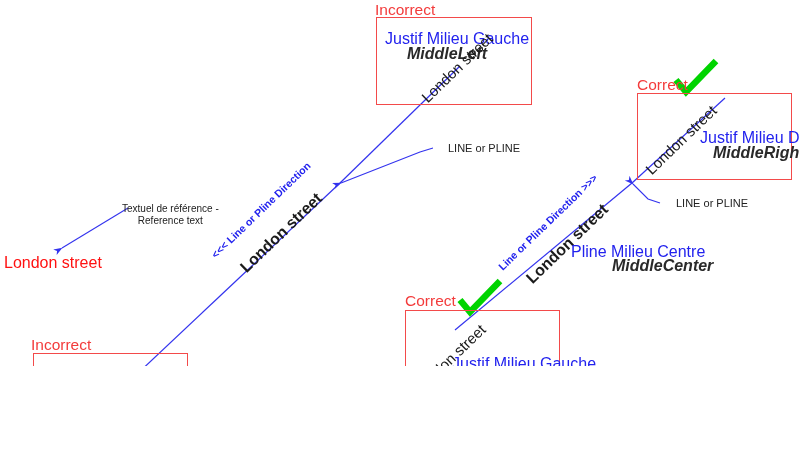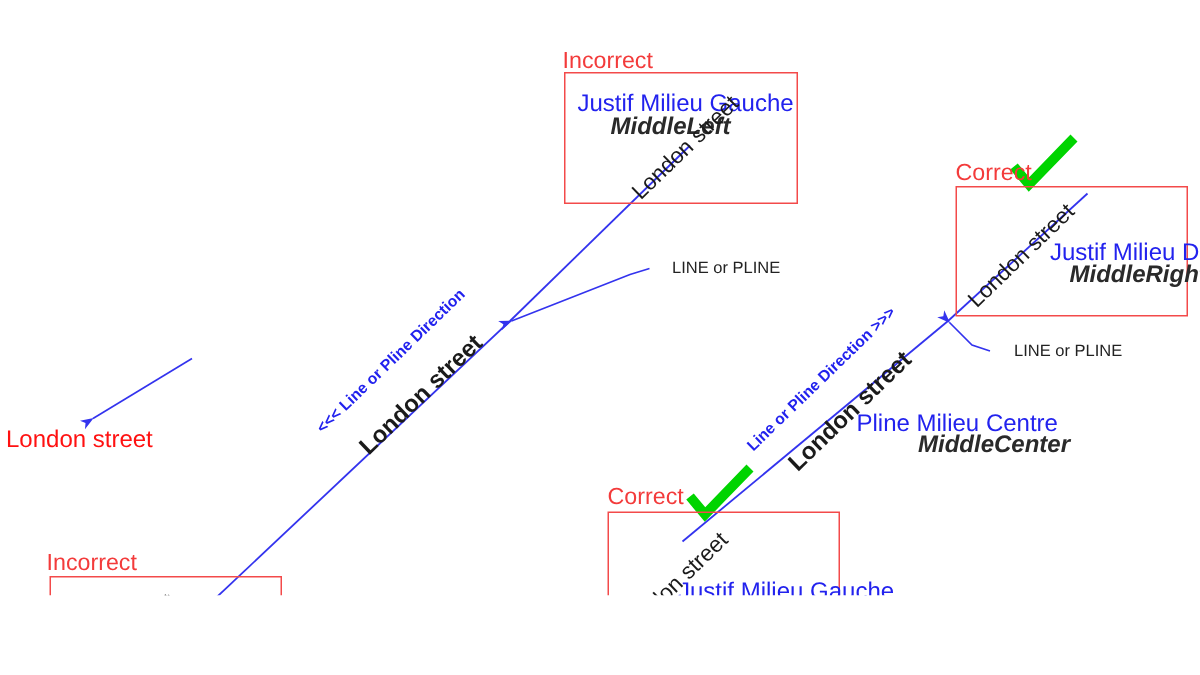--- a/index.html
+++ b/index.html
@@ -9,21 +9,20 @@
   }
   body {
     font-family: "Liberation Sans", sans-serif;
   }
   #canvas {
     position: relative;
     width: 800px;
     height: 366px;
     background: #ffffff;
     overflow: hidden;
-    margin-top: 31px;
   }
   svg.layer {
     position: absolute;
     left: 0;
     top: 0;
     width: 800px;
     height: 450px;
     pointer-events: none;
   }
   .box {
@@ -161,14 +160,18 @@
   <div class="street-mid" style="left:243px; top:261px; transform:rotate(-44deg);">London street</div>
   <div class="line-label" style="left:434px; top:142px;">LINE or PLINE</div>
 
   <div class="dir-label" style="left:500px; top:262px; transform:rotate(-44deg);">Line or Pline Direction &gt;&gt;&gt;</div>
   <div class="street-mid" style="left:529px; top:272px; transform:rotate(-44deg);">London street</div>
   <div class="justif" style="left:571px; top:243px;">Pline Milieu Centre</div>
   <div class="justif-en" style="left:612px; top:257px;">MiddleCenter</div>
   <div class="line-label" style="left:662px; top:197px;">LINE or PLINE</div>
 
   <div class="ref-street" style="left:4px; top:254px;">London street</div>
+  <div class="ref-label" style="left:122px; top:203px;">
+    <span>Textuel de référence -</span><br>
+    <span>Reference text</span>
+  </div>
 
 </div>
 
 </body></html>

